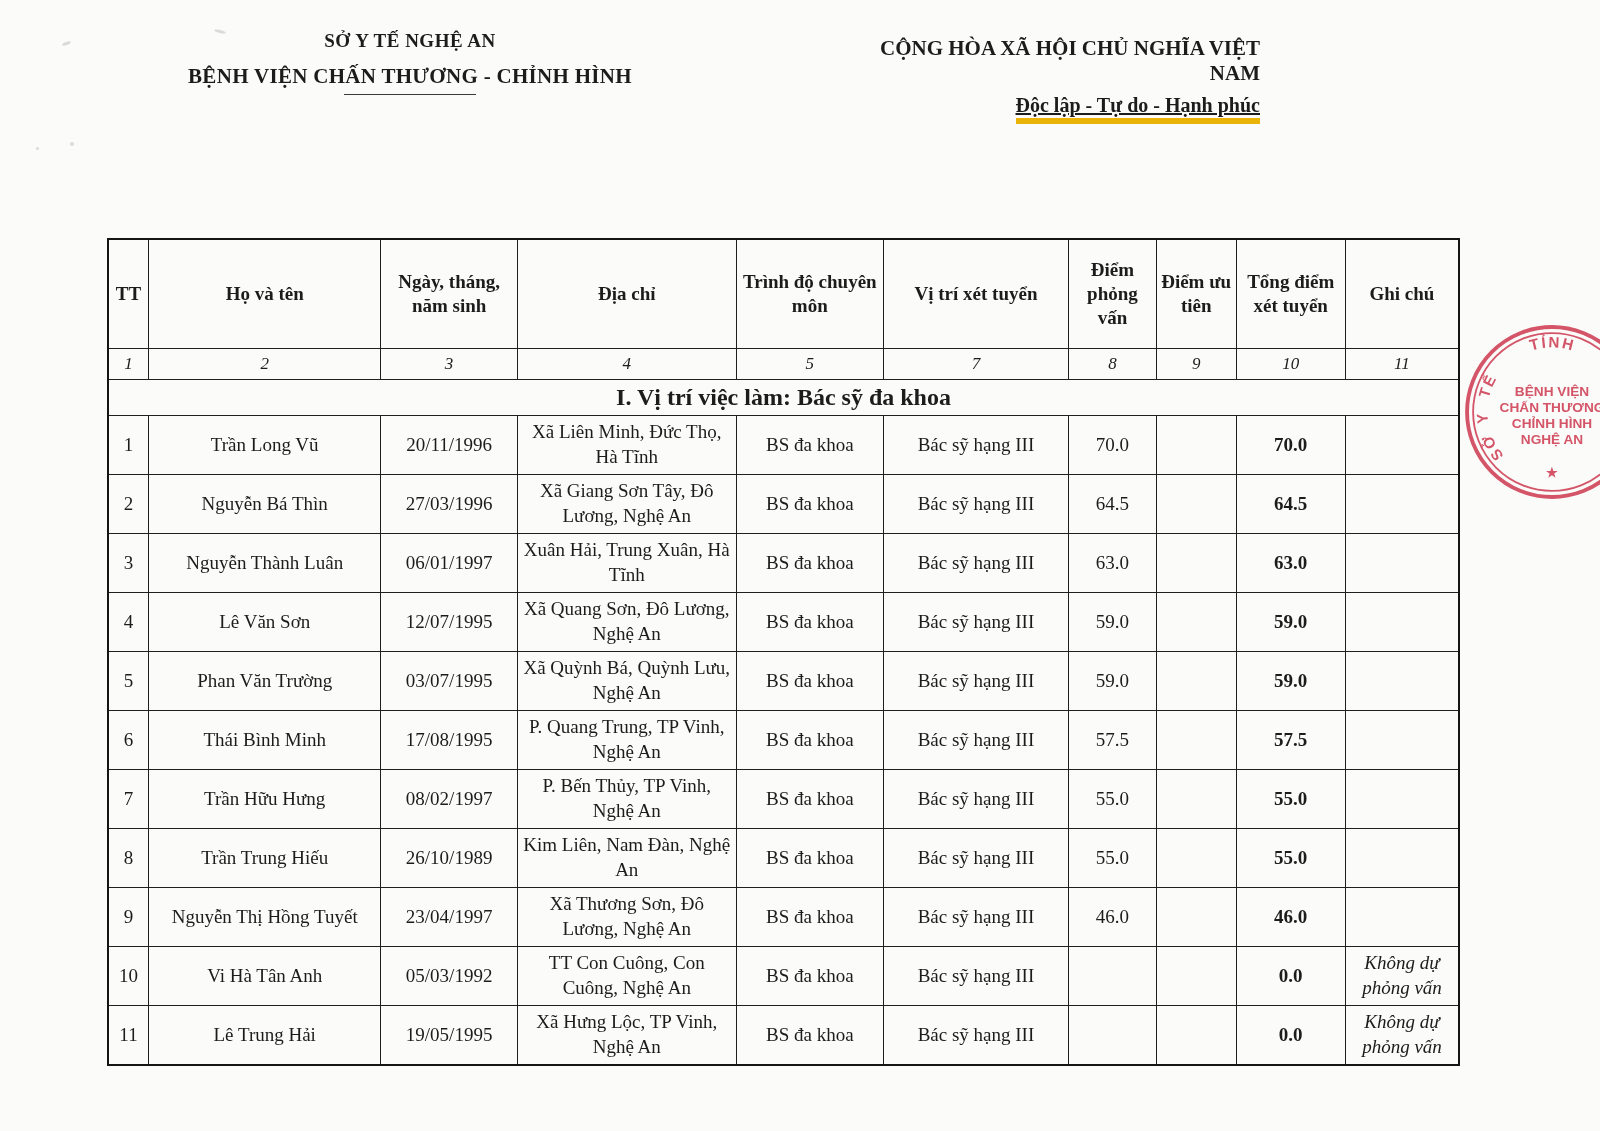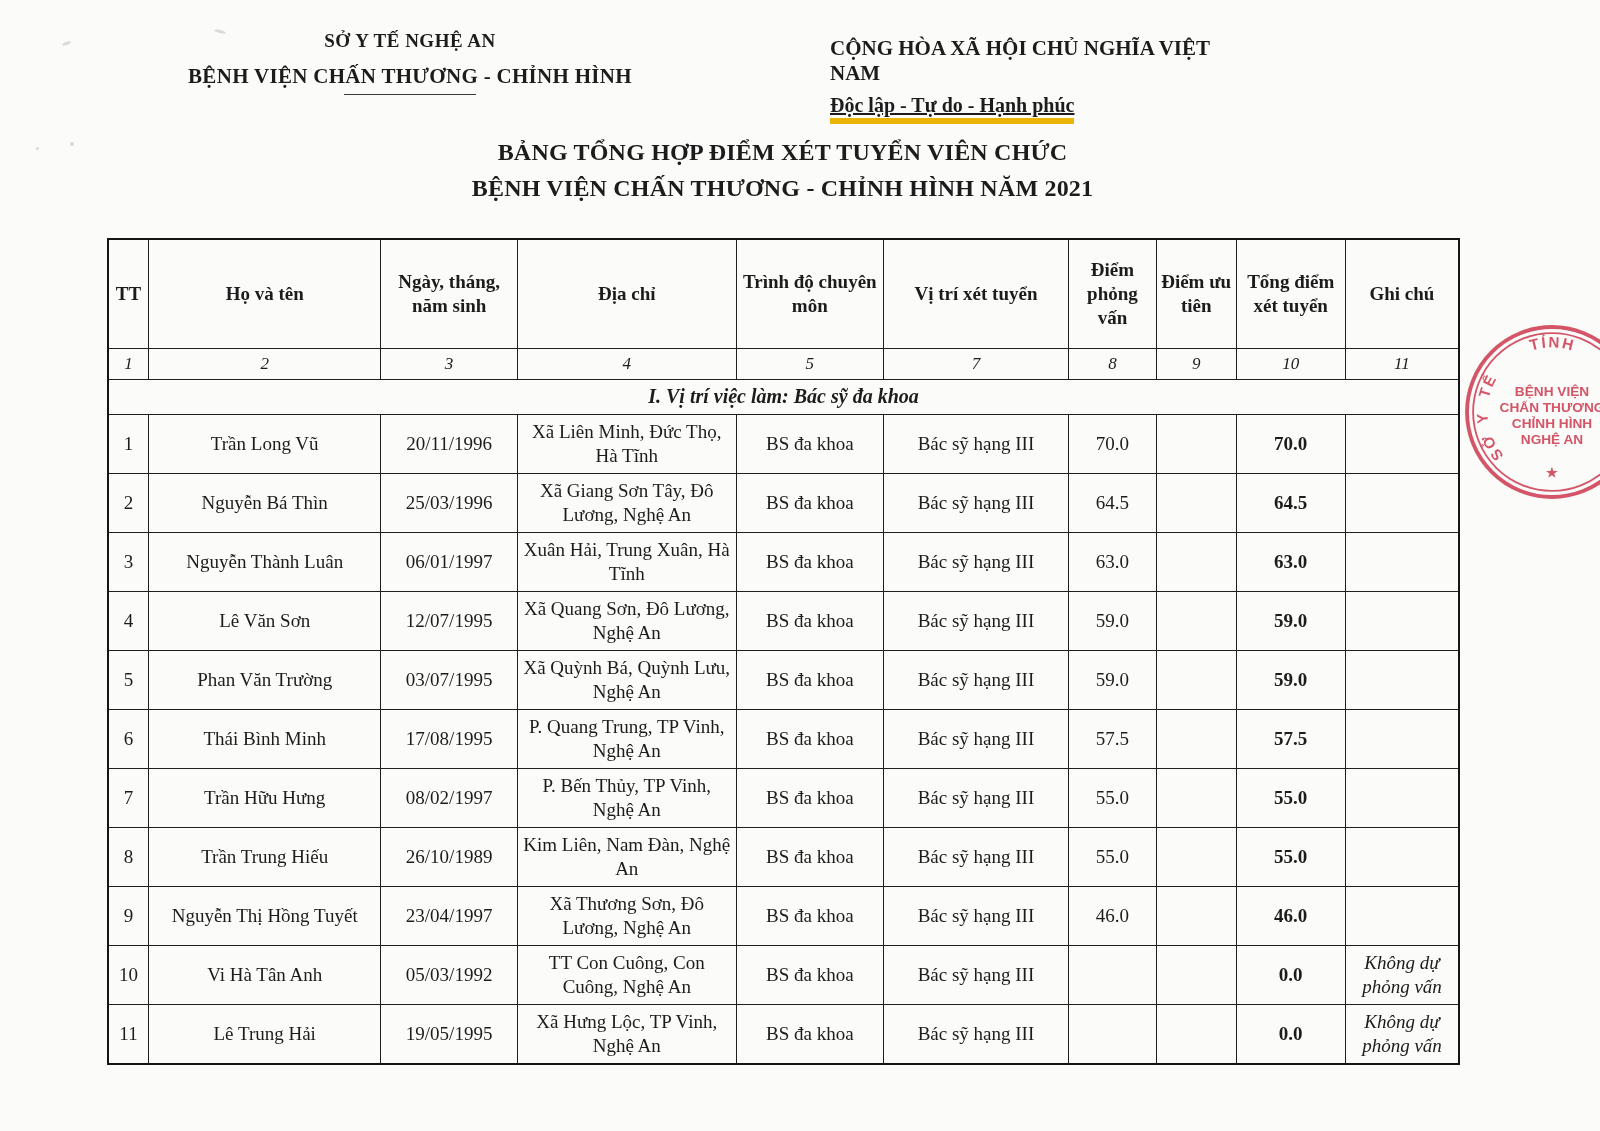--- a/index.html
+++ b/index.html
@@ -8,21 +8,21 @@
     background:#fbfbf9;
     font-family:"Liberation Serif","DejaVu Serif",serif;
     color:#1c1c1c;
   }
   .page{position:absolute;inset:0;padding-left:48px;}
   
   .hdr-left{position:absolute;left:150px;top:30px;width:520px;text-align:center;}
   .hdr-left .l1{font-size:19px;font-weight:600;letter-spacing:.5px;}
   .hdr-left .l2{font-size:21px;font-weight:bold;margin-top:12px;letter-spacing:.3px;}
   .hdr-left .rule{width:132px;border-top:1.6px solid #3a3a3a;margin:5px auto 0;}
-  .hdr-right{position:absolute;left:830px;top:36px;width:430px;text-align:left;}
+  .hdr-right{position:absolute;left:830px;top:36px;width:430px;text-align:right;}
   .hdr-right .l1{font-size:21px;font-weight:bold;}
   .hdr-right .l2{font-size:20px;font-weight:bold;margin-top:8px;}
   .hdr-right .l2 span{border-bottom:6px solid #eab308;padding-bottom:2px;text-decoration:underline;}
   
   .titles{position:absolute;left:105px;top:134px;width:1355px;text-align:center;}
   .titles .t{font-size:24px;font-weight:bold;line-height:36px;letter-spacing:.2px;}
   .subtitle{position:absolute;left:105px;top:204px;width:1355px;text-align:center;
     font-size:21px;font-style:italic;}
   
   table.main{
@@ -31,21 +31,21 @@
     font-size:19px;
   }
   table.main th,table.main td{
     border:1.6px solid #1f1f1f;
     padding:2px 4px;text-align:center;vertical-align:middle;
     overflow:hidden;line-height:1.28;
   }
   table.main{border:2.5px solid #151515;}
   tr.hdr th{height:104px;font-size:19px;font-weight:bold;}
   tr.nums td{height:26px;font-style:italic;font-size:17px;}
-  tr.section td{height:30px;font-weight:bold;font-style:italic;font-size:20px;}
+  tr.section td{height:30px;font-weight:bold;font-size:24px;}
   tr.data td{height:54px;}
   td.cell-name{text-align:left;padding-left:9px;}
   td.cell-total{font-weight:bold;}
   td.cell-note{font-style:italic;}
   
   .stamp{position:absolute;left:1463px;top:323px;width:178px;height:178px;
     mix-blend-mode:multiply;opacity:.93;}
   
   .speck{position:absolute;background:#b9b9b4;border-radius:50%;opacity:.5;}
 </style>
@@ -58,24 +58,20 @@
     <div class="l1">SỞ Y TẾ NGHỆ AN</div>
     <div class="l2">BỆNH VIỆN CHẤN THƯƠNG - CHỈNH HÌNH</div>
     <div class="rule"></div>
   </div>
 
   <div class="hdr-right">
     <div class="l1">CỘNG HÒA XÃ HỘI CHỦ NGHĨA VIỆT NAM</div>
     <div class="l2"><span>Độc lập - Tự do - Hạnh phúc</span></div>
   </div>
 
-  <div class="titles">
-    <div class="t">BẢNG TỔNG HỢP ĐIỂM XÉT TUYỂN VIÊN CHỨC</div>
-    <div class="t">BỆNH VIỆN CHẤN THƯƠNG - CHỈNH HÌNH NĂM 2021</div>
-  </div>
 
   <table class="main">
     <colgroup>
         <col style="width: 3%;">
         <col style="width: 17.2%;">
         <col style="width: 10.1%;">
         <col style="width: 16.2%;">
         <col style="width: 10.9%;">
         <col style="width: 13.7%;">
         <col style="width: 6.5%;">
@@ -121,21 +117,21 @@
           <td class="cell-degree">BS đa khoa</td>
           <td class="cell-position">Bác sỹ hạng III</td>
           <td class="cell-interview">70.0</td>
           <td class="cell-priority"></td>
           <td class="cell-total">70.0</td>
           <td class="cell-note"></td>
         </tr>
         <tr class="data">
           <td class="cell-tt">2</td>
           <td class="cell-name">Nguyễn Bá Thìn</td>
-          <td class="cell-dob">25/03/1996</td>
+          <td class="cell-dob">27/03/1996</td>
           <td class="cell-address">Xã Giang Sơn Tây, Đô Lương, Nghệ An</td>
           <td class="cell-degree">BS đa khoa</td>
           <td class="cell-position">Bác sỹ hạng III</td>
           <td class="cell-interview">64.5</td>
           <td class="cell-priority"></td>
           <td class="cell-total">64.5</td>
           <td class="cell-note"></td>
         </tr>
         <tr class="data">
           <td class="cell-tt">3</td>

